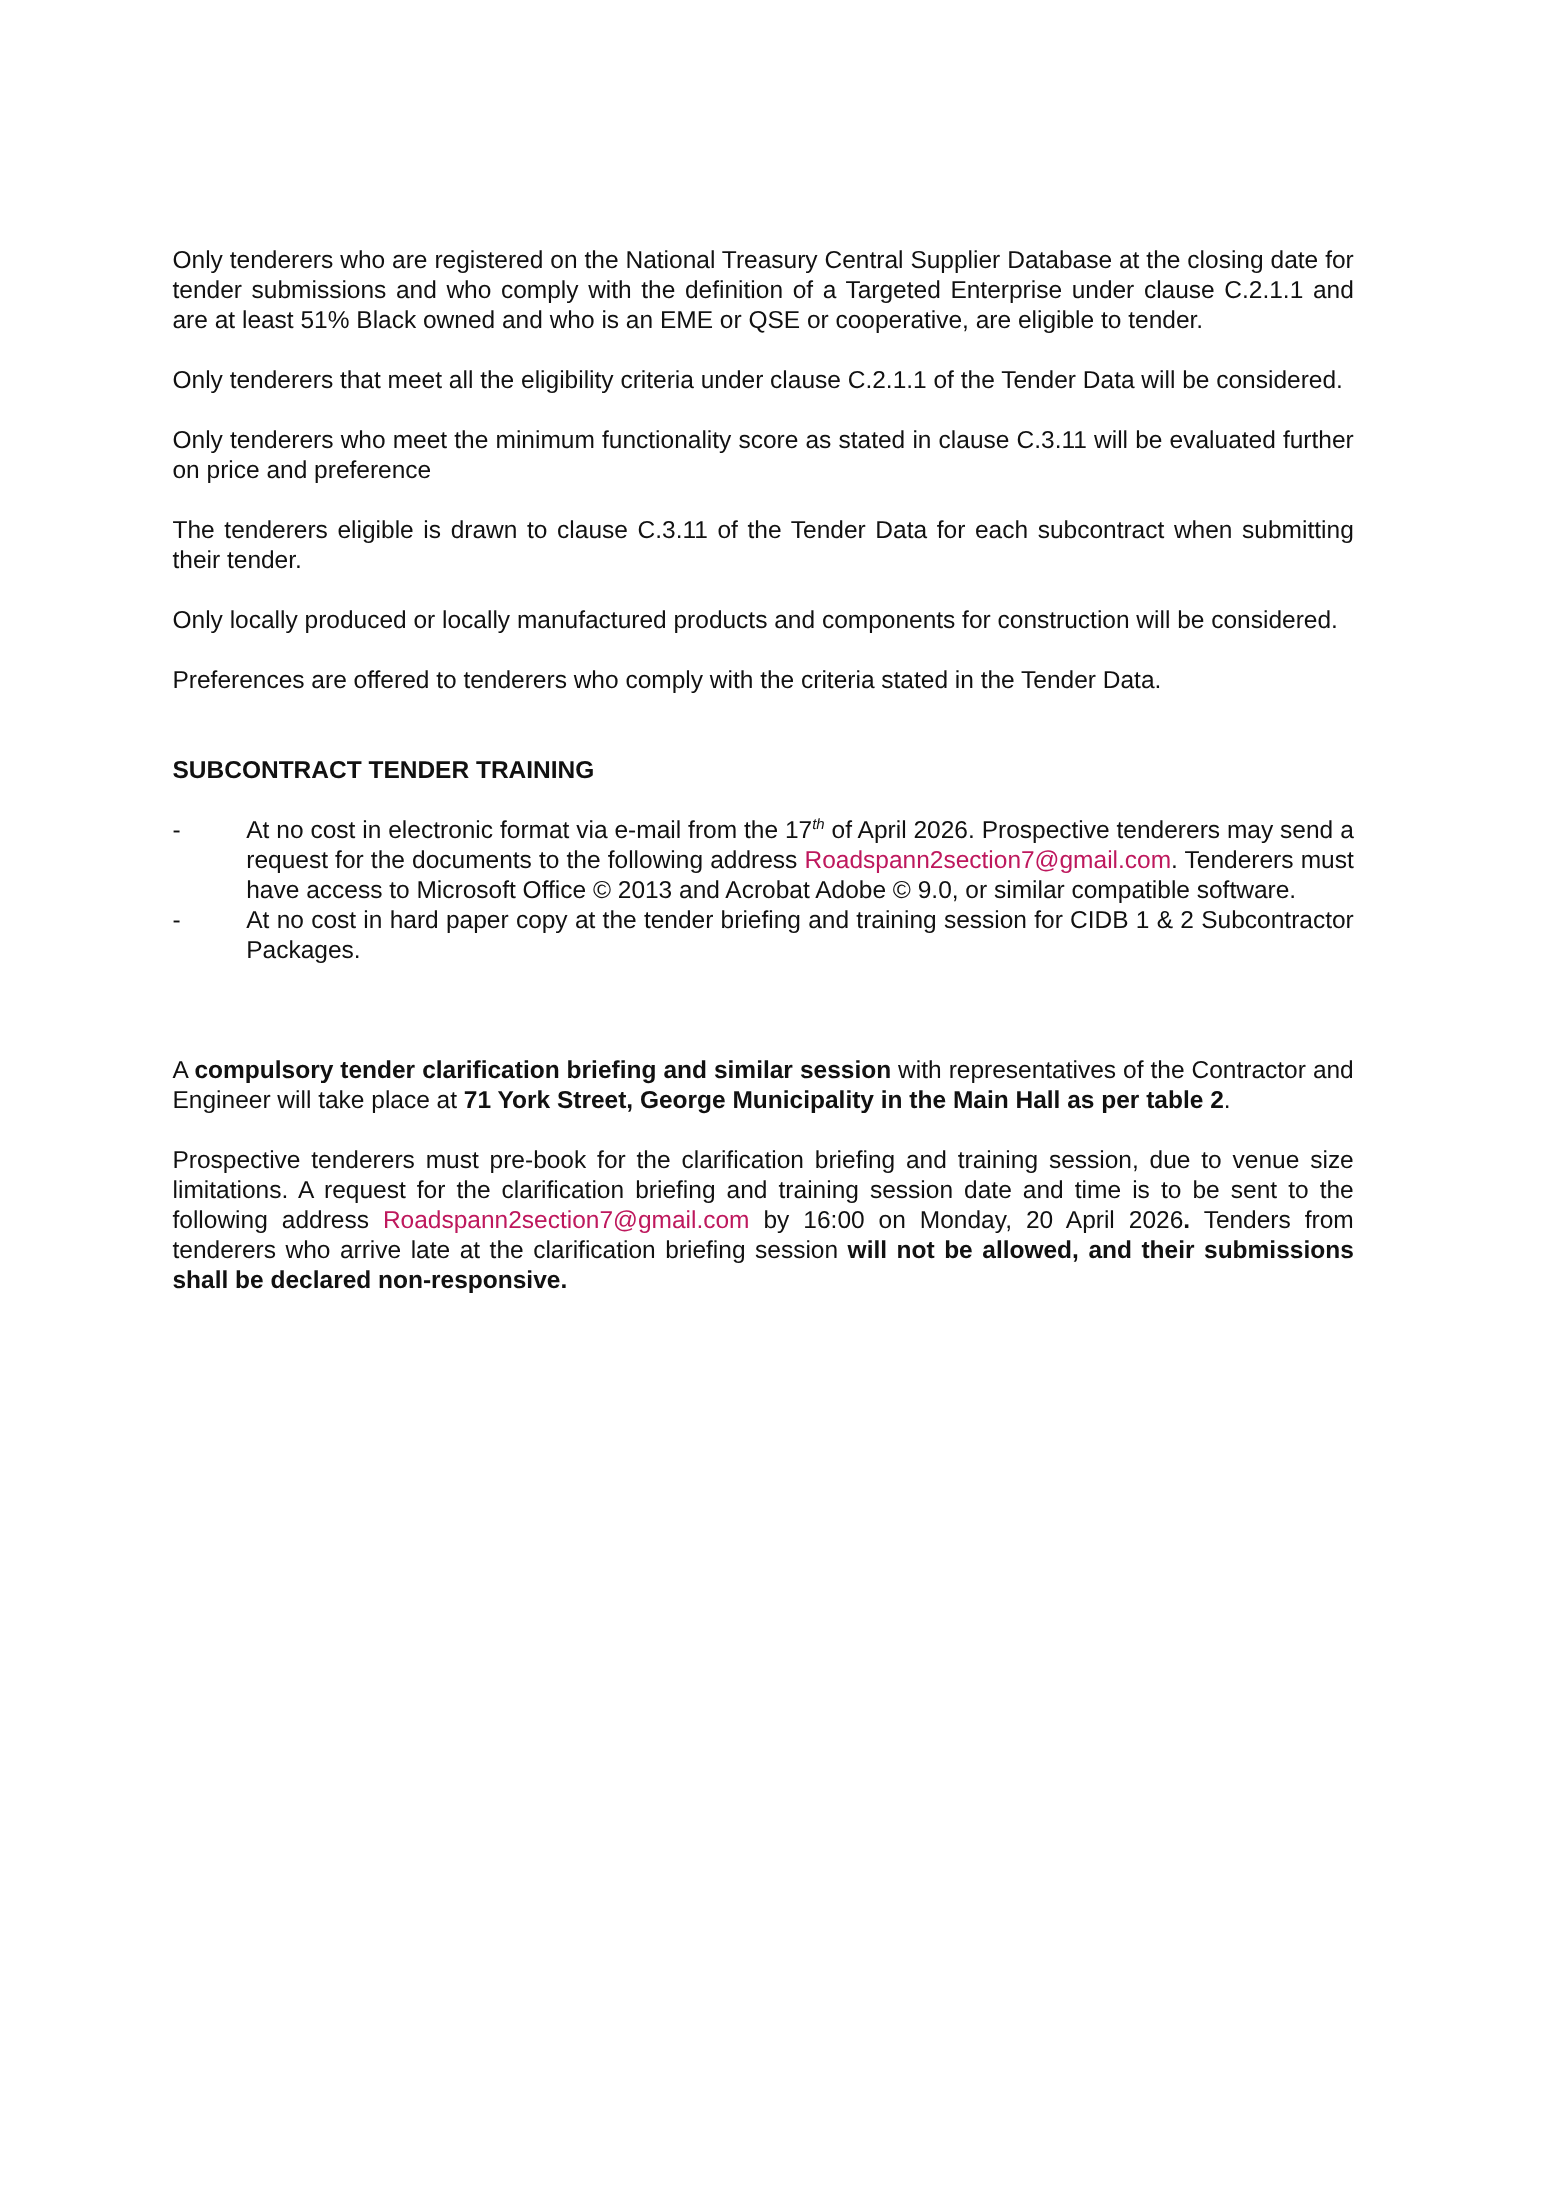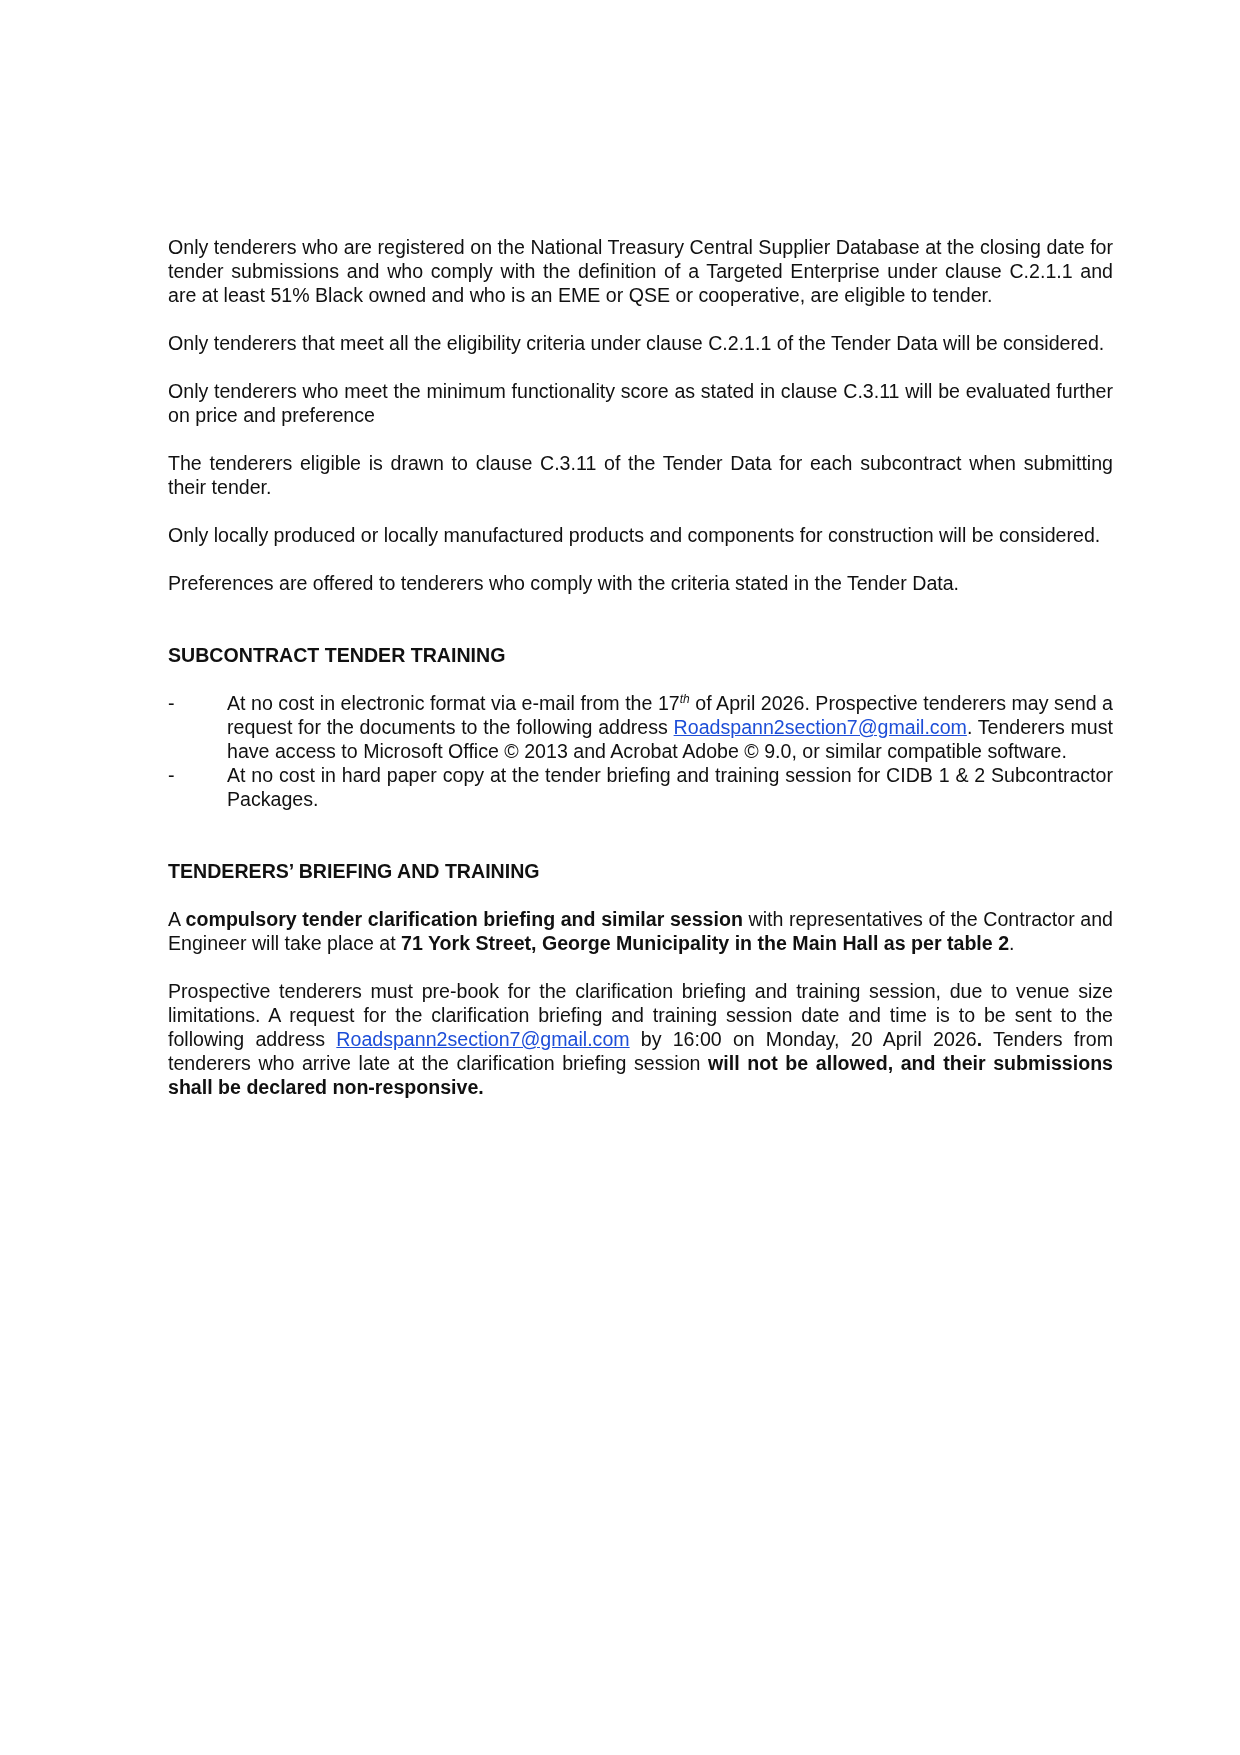--- a/index.html
+++ b/index.html
@@ -1,27 +1,26 @@
 <!DOCTYPE html>
 <html><head>
 <meta charset="utf-8">
 <style>
   html, body { margin: 0; padding: 0; background: #ffffff; }
   body { width: 1240px; height: 1755px; position: relative; overflow: hidden; }
   .page {
-    position: absolute; left: 168px; top: 196px; width: 945px;
+    position: absolute; left: 138px; top: 196px; width: 945px;
     font-family: "Liberation Sans", sans-serif; font-size: 19.6px; line-height: 24px;
     color: #111111;
-    margin-top: 39px;
   }
   .page p { margin: 0; text-align: justify; }
   .gap { height: 24px; }
   .gap2 { height: 48px; }
   .heading { font-weight: bold; margin: 0; }
-  .link { color: #1d4ed8; text-decoration: underline; }
+  .link { color: #be185d; }
   .list-item { display: flex; text-align: justify; }
   .dash { width: 59px; flex: 0 0 59px; }
   .list-text { flex: 1; text-align: justify; }
   sup { font-size: 12px; line-height: 0; vertical-align: 7px; font-style: italic; }
   b { font-weight: bold; }
 </style>
 </head>
 <body>
 
 <div class="page">
@@ -43,19 +42,18 @@
   <div class="list-item">
     <span class="dash">-</span>
     <span class="list-text"><span>At no cost in electronic format via e-mail from the 17</span><sup>th</sup><span> of April 2026. Prospective tenderers may send a request for the documents to the following address </span><span class="link">Roadspann2section7@gmail.com</span><span>. Tenderers must have access to Microsoft Office © 2013 and Acrobat Adobe © 9.0, or similar compatible software.</span></span>
   </div>
   <div class="list-item">
     <span class="dash">-</span>
     <span class="list-text">At no cost in hard paper copy at the tender briefing and training session for CIDB 1 &amp; 2 Subcontractor Packages.</span>
   </div>
   <div class="gap2"></div>
 
-  <p class="heading">TENDERERS’ BRIEFING AND TRAINING</p>
   <div class="gap"></div>
   <p><span>A </span><b>compulsory tender clarification briefing and similar session</b><span> with representatives of the Contractor and Engineer will take place at </span><b>71 York Street, George Municipality in the Main Hall as per table 2</b><span>.</span></p>
   <div class="gap"></div>
   <p><span>Prospective tenderers must pre-book for the clarification briefing and training session, due to venue size limitations. A request for the clarification briefing and training session date and time is to be sent to the following address </span><span class="link">Roadspann2section7@gmail.com</span><span> by 16:00 on Monday, 20 April 2026</span><b>.</b><span> Tenders from tenderers who arrive late at the clarification briefing session </span><b>will not be allowed, and their submissions shall be declared non-responsive.</b></p>
   <div class="gap"></div>
 </div>
 
 </body></html>

